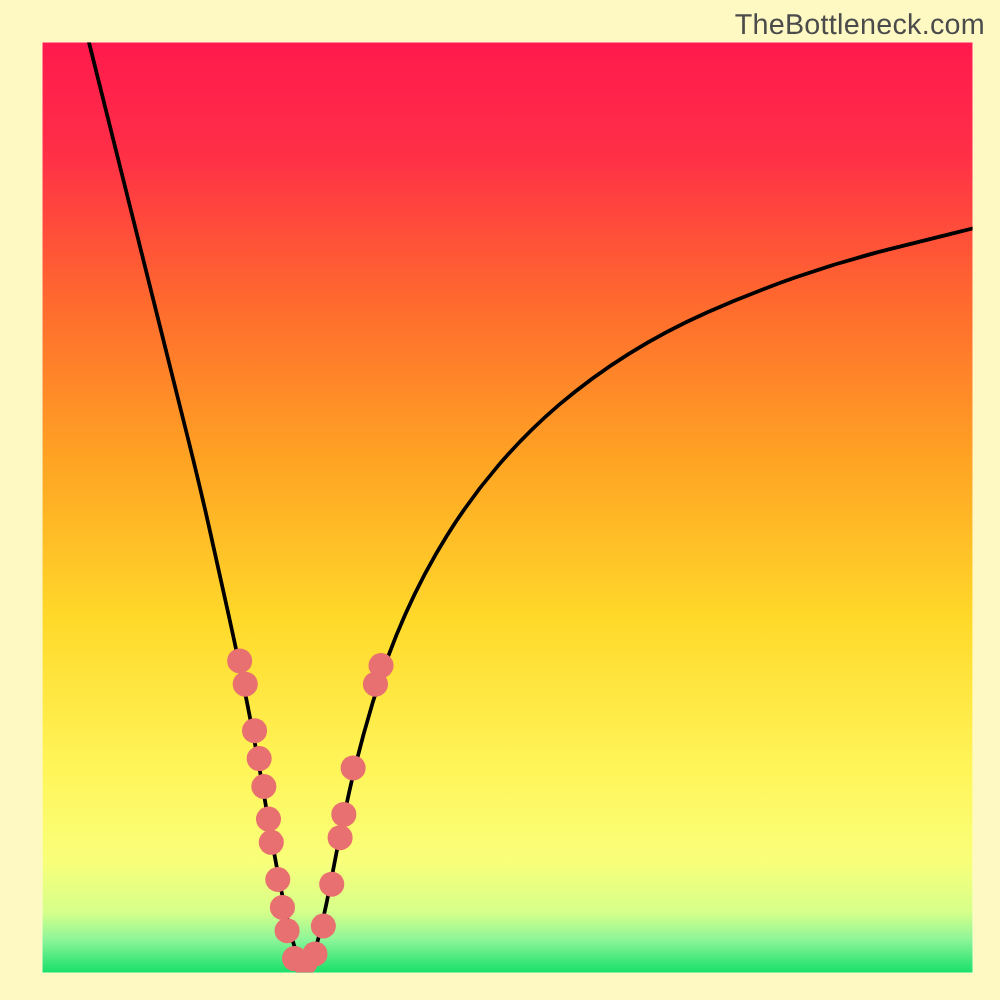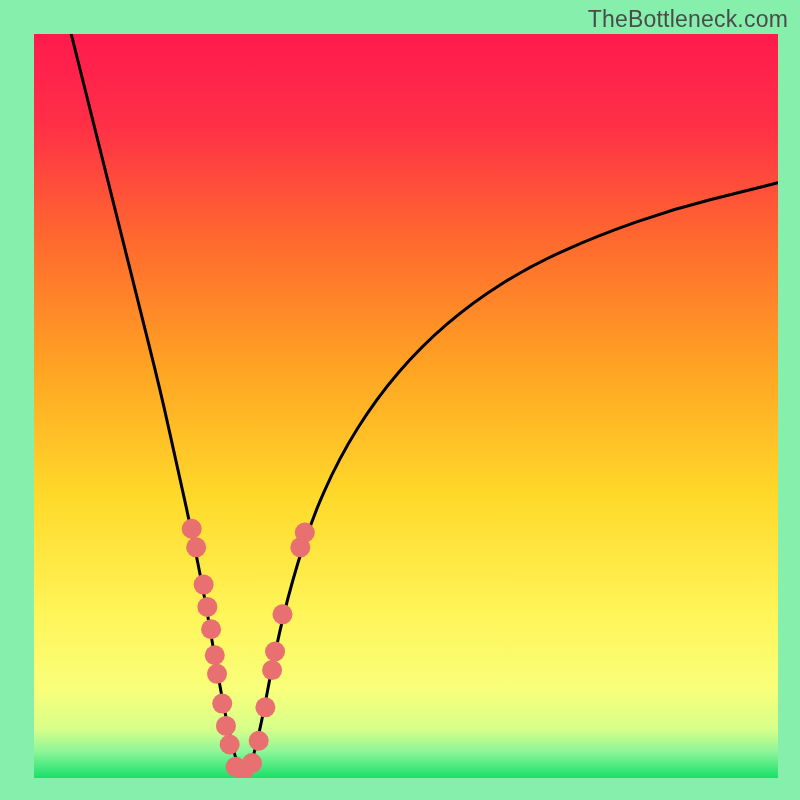--- a/index.html
+++ b/index.html
@@ -9,21 +9,21 @@
     height: 800px;
     overflow: hidden;
     background: #000;
     font-family: Arial, Helvetica, sans-serif;
   }
   .frame {
     position: absolute;
     top: 0; left: 0;
     width: 800px;
     height: 800px;
-    background: #86efac;
+    background: #fef9c3;
   }
   .plot-area {
     position: absolute;
     background: #fff;
   }
   .gradient {
     position: absolute;
     left: 0; top: 0; right: 0; bottom: 0;
   }
   .watermark {

